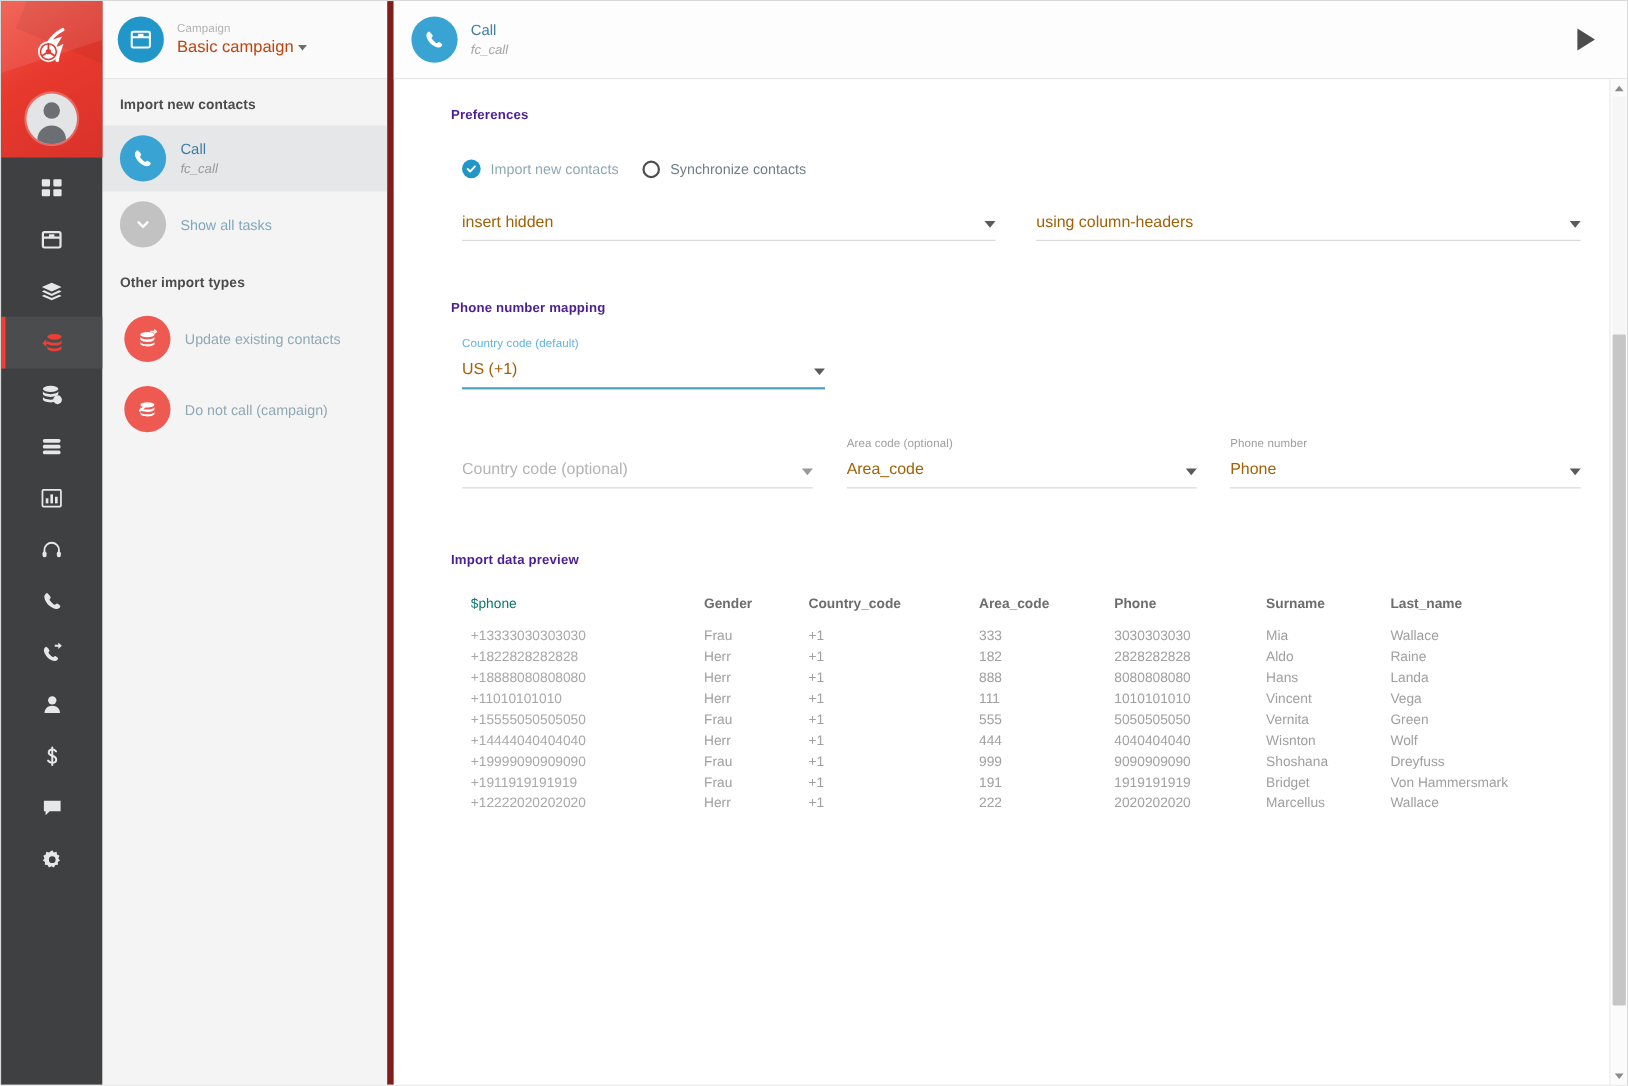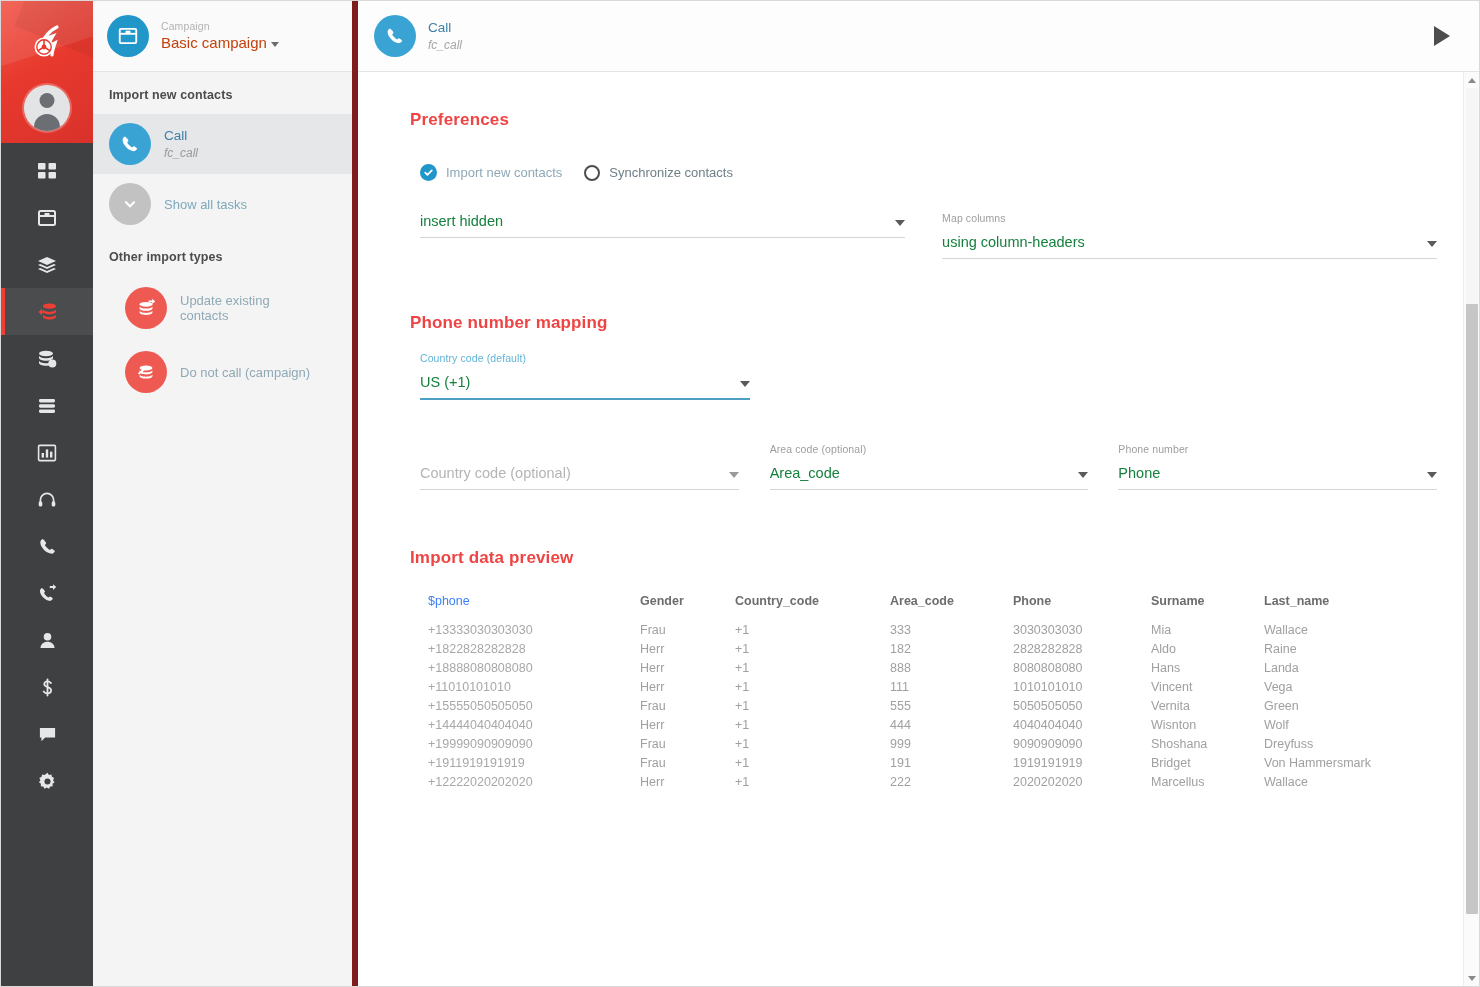--- a/index.html
+++ b/index.html
@@ -199,21 +199,21 @@
     line-height: 16px;
   }
   .task-link {
     font-size: 13px;
     color: #7fa8bd;
     margin-left: 13px;
   }
   .other-row {
     display: flex;
     align-items: center;
-    padding: 11px 32px;
+    padding: 11px 20px;
   }
   .other-label {
     font-size: 13px;
     color: #8fa9b5;
     margin-left: 13px;
   }
 
   
   .main {
     flex: 1 1 auto;
@@ -258,24 +258,24 @@
   }
 
   .scrollarea {
     flex: 1 1 auto;
     position: relative;
     overflow: hidden;
     padding: 22px 42px 20px 52px;
   }
 
   h2.page-h {
-    font-size: 17px;
+    font-size: 12px;
     font-weight: bold;
-    color: #ef4444;
-    margin: 16px 0 34px 0;
+    color: #4c1d95;
+    margin: 3px 0 34px 0;
     letter-spacing: .15px;
   }
   h2.page-h.mt { margin-top: 52px; margin-bottom: 18px; }
   h2.page-h.mt2 { margin-top: 56px; margin-bottom: 26px; }
 
   .radio-row {
     display: flex;
     align-items: center;
     margin: 0 0 30px 10px;
   }
@@ -325,21 +325,21 @@
   .field .fctl {
     display: flex;
     align-items: flex-end;
     border-bottom: 1px solid #d5d5d5;
     padding-bottom: 6px;
   }
   .field .fctl.accent { border-bottom: 2px solid #4d9fc4; }
   .field .fval {
     flex: 1 1 auto;
     font-size: 14.5px;
-    color: #15803d;
+    color: #a16207;
     line-height: 20px;
     white-space: nowrap;
     overflow: hidden;
   }
   .field .fval.placeholder { color: #b4b4b4; }
   .arrow {
     width: 0; height: 0;
     border-left: 5px solid transparent;
     border-right: 5px solid transparent;
     border-top: 6px solid #5a5a5a;
@@ -362,21 +362,21 @@
   table.prev th {
     text-align: left;
     font-size: 12.5px;
     font-weight: bold;
     color: #6d6d6d;
     padding: 0 14px 14px 0;
     white-space: nowrap;
   }
   table.prev th.muted {
     font-weight: normal;
-    color: #3b82f6;
+    color: #0f766e;
   }
   table.prev td {
     text-align: left;
     font-size: 12.5px;
     color: #a8a8a8;
     padding: 0 14px 3px 0;
     line-height: 16px;
     white-space: nowrap;
   }
   table.prev td.c2 { color: #a0a0a0; }
@@ -655,21 +655,20 @@
 
       <div class="fieldrow">
         <div class="field" style="width:495px;">
           <div class="fctl">
             <div class="fval">insert hidden</div>
             <span class="arrow"></span>
           </div>
         </div>
         <div style="width:37px;flex:0 0 37px;"></div>
         <div class="field" style="width:505px;">
-          <div class="flabel">Map columns</div>
           <div class="fctl">
             <div class="fval">using column-headers</div>
             <span class="arrow"></span>
           </div>
         </div>
       </div>
 
       <h2 class="page-h mt">Phone number mapping</h2>
 
       <div class="fieldrow">

